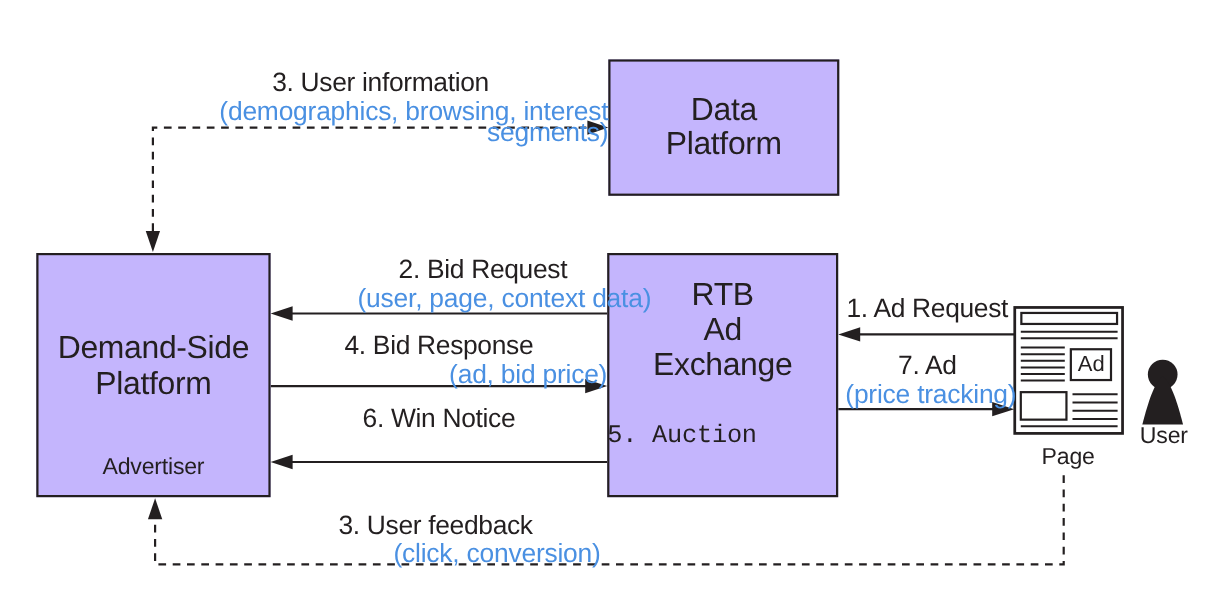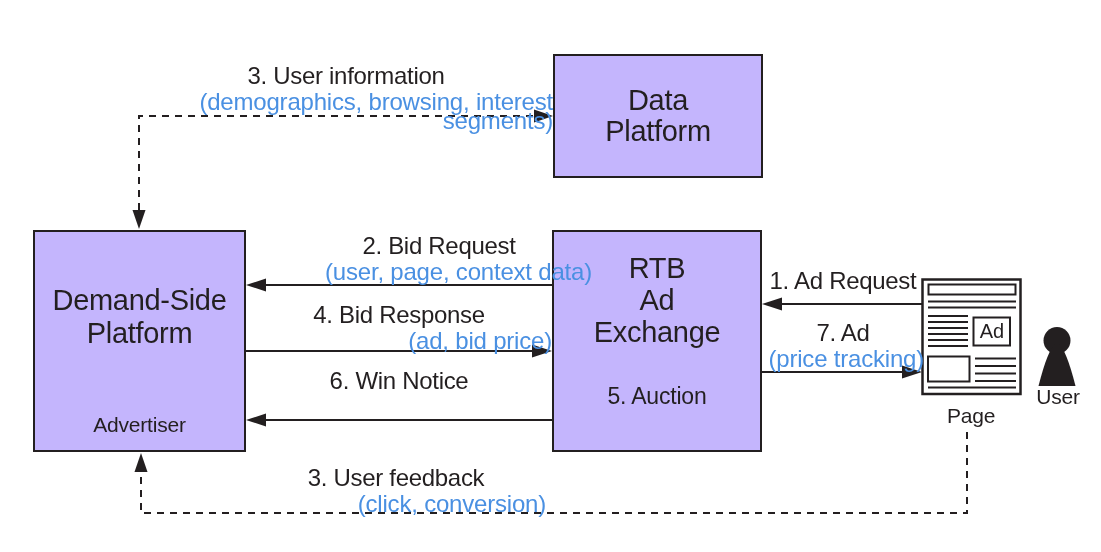--- a/index.html
+++ b/index.html
@@ -23,31 +23,31 @@
   .box{
     position:absolute;border:2px solid var(--ink);background:#c4b5fd;box-sizing:border-box;
     display:flex;flex-direction:column;
   }
   .box-title{
     text-align:center;font-size:29px;line-height:32px;letter-spacing:-0.3px;color:var(--ink);
   }
   .dmp-box{left:553px;top:54px;width:210px;height:124px;justify-content:center;}
   .dmp-box .box-title{line-height:31px;}
   .dsp-box{left:33px;top:230px;width:213px;height:222px;}
-  .dsp-box .box-title{margin-top:52px;line-height:33px;}
+  .dsp-box .box-title{margin-top:68px;line-height:33px;}
   .rtb-box{left:552px;top:230px;width:210px;height:222px;}
   .rtb-box .box-title{margin-top:20px;}
 
   .flow-label{position:absolute;text-align:center;}
   .fl-main{font-size:24px;line-height:26px;letter-spacing:-0.3px;color:var(--ink);}
   .fl-sub{font-size:24px;line-height:19px;margin-top:3px;letter-spacing:-0.2px;color:var(--accent);text-align:right;}
 
   .small-label{position:absolute;text-align:center;font-size:21px;letter-spacing:-0.2px;color:var(--ink);}
-  .auction-label{position:absolute;left:552px;top:383px;width:210px;text-align:center;
-    font-size:23px;letter-spacing:-0.2px;color:var(--ink);}
+  .auction-label{position:absolute;left:552px;top:383px;width:210px;text-align:left;
+    font-size:23px;letter-spacing:-0.2px;color:var(--ink);font-family:Liberation Mono, monospace;}
   .ad-box-label{position:absolute;left:972px;top:320px;width:40px;text-align:center;
     font-size:20px;color:var(--ink);}
 </style>
 </head>
 <body>
 
 <div class="canvas">
 
   <svg class="wires" viewBox="0 0 1101 552">
 

